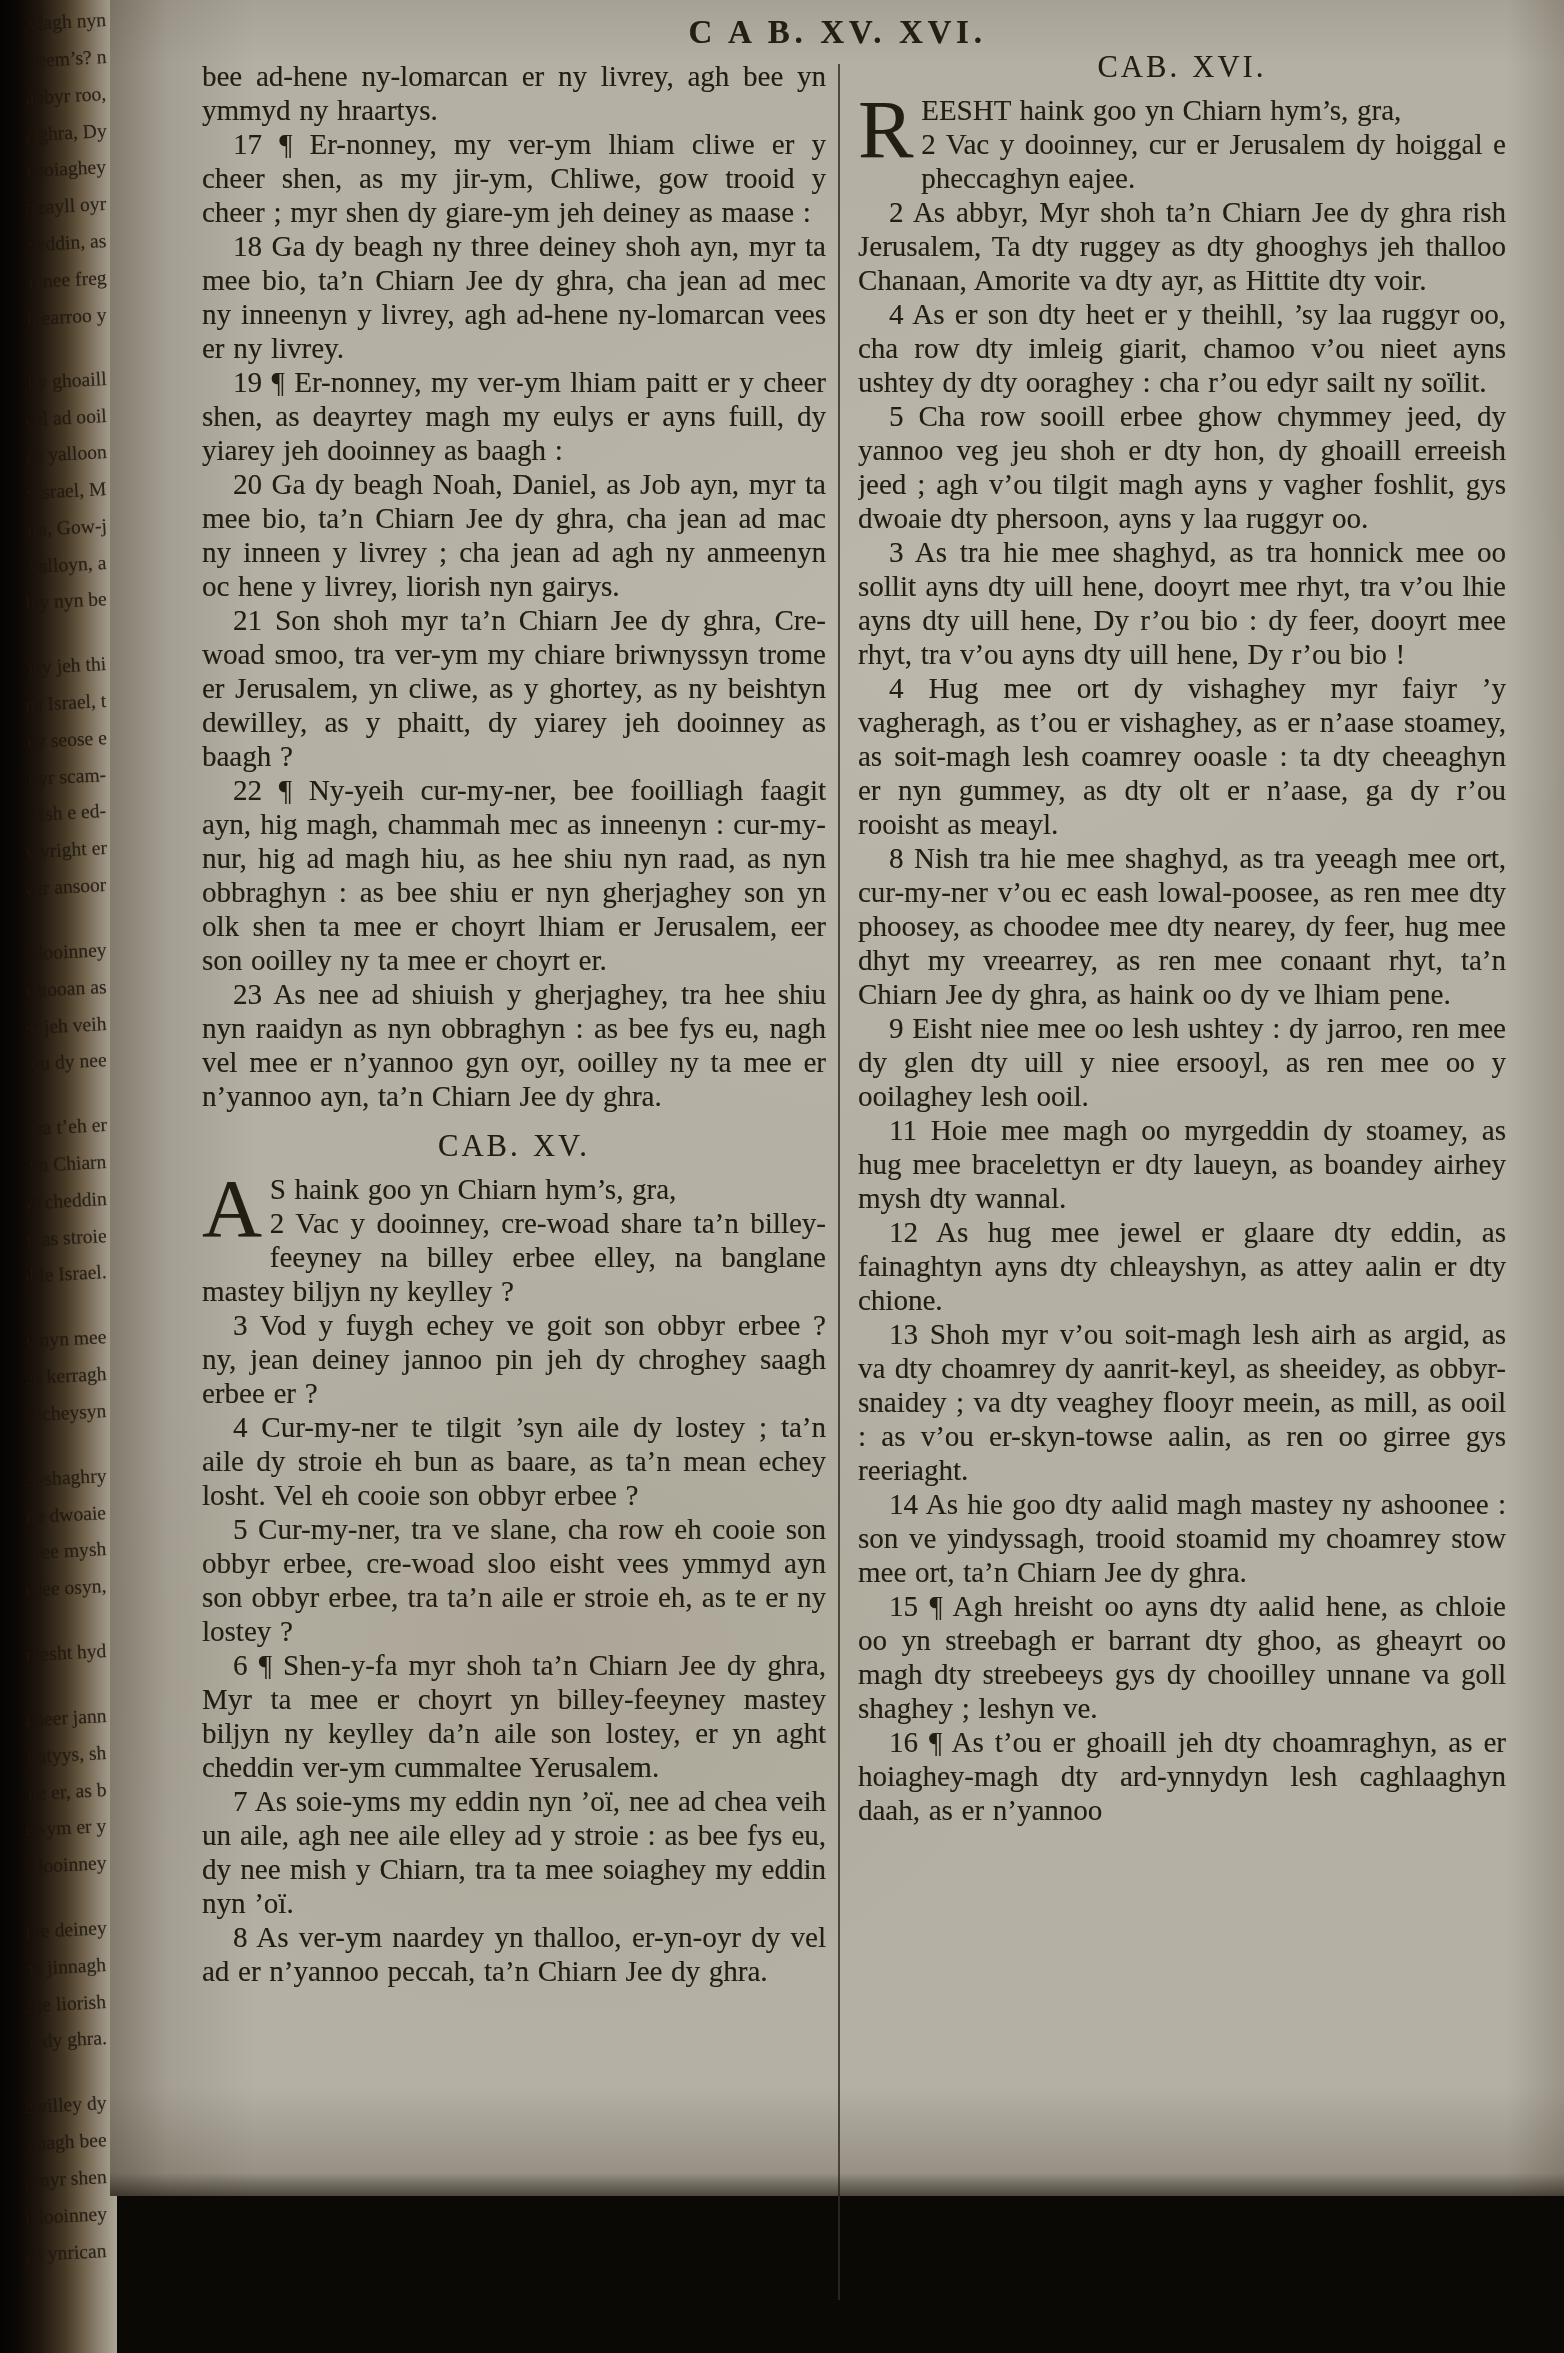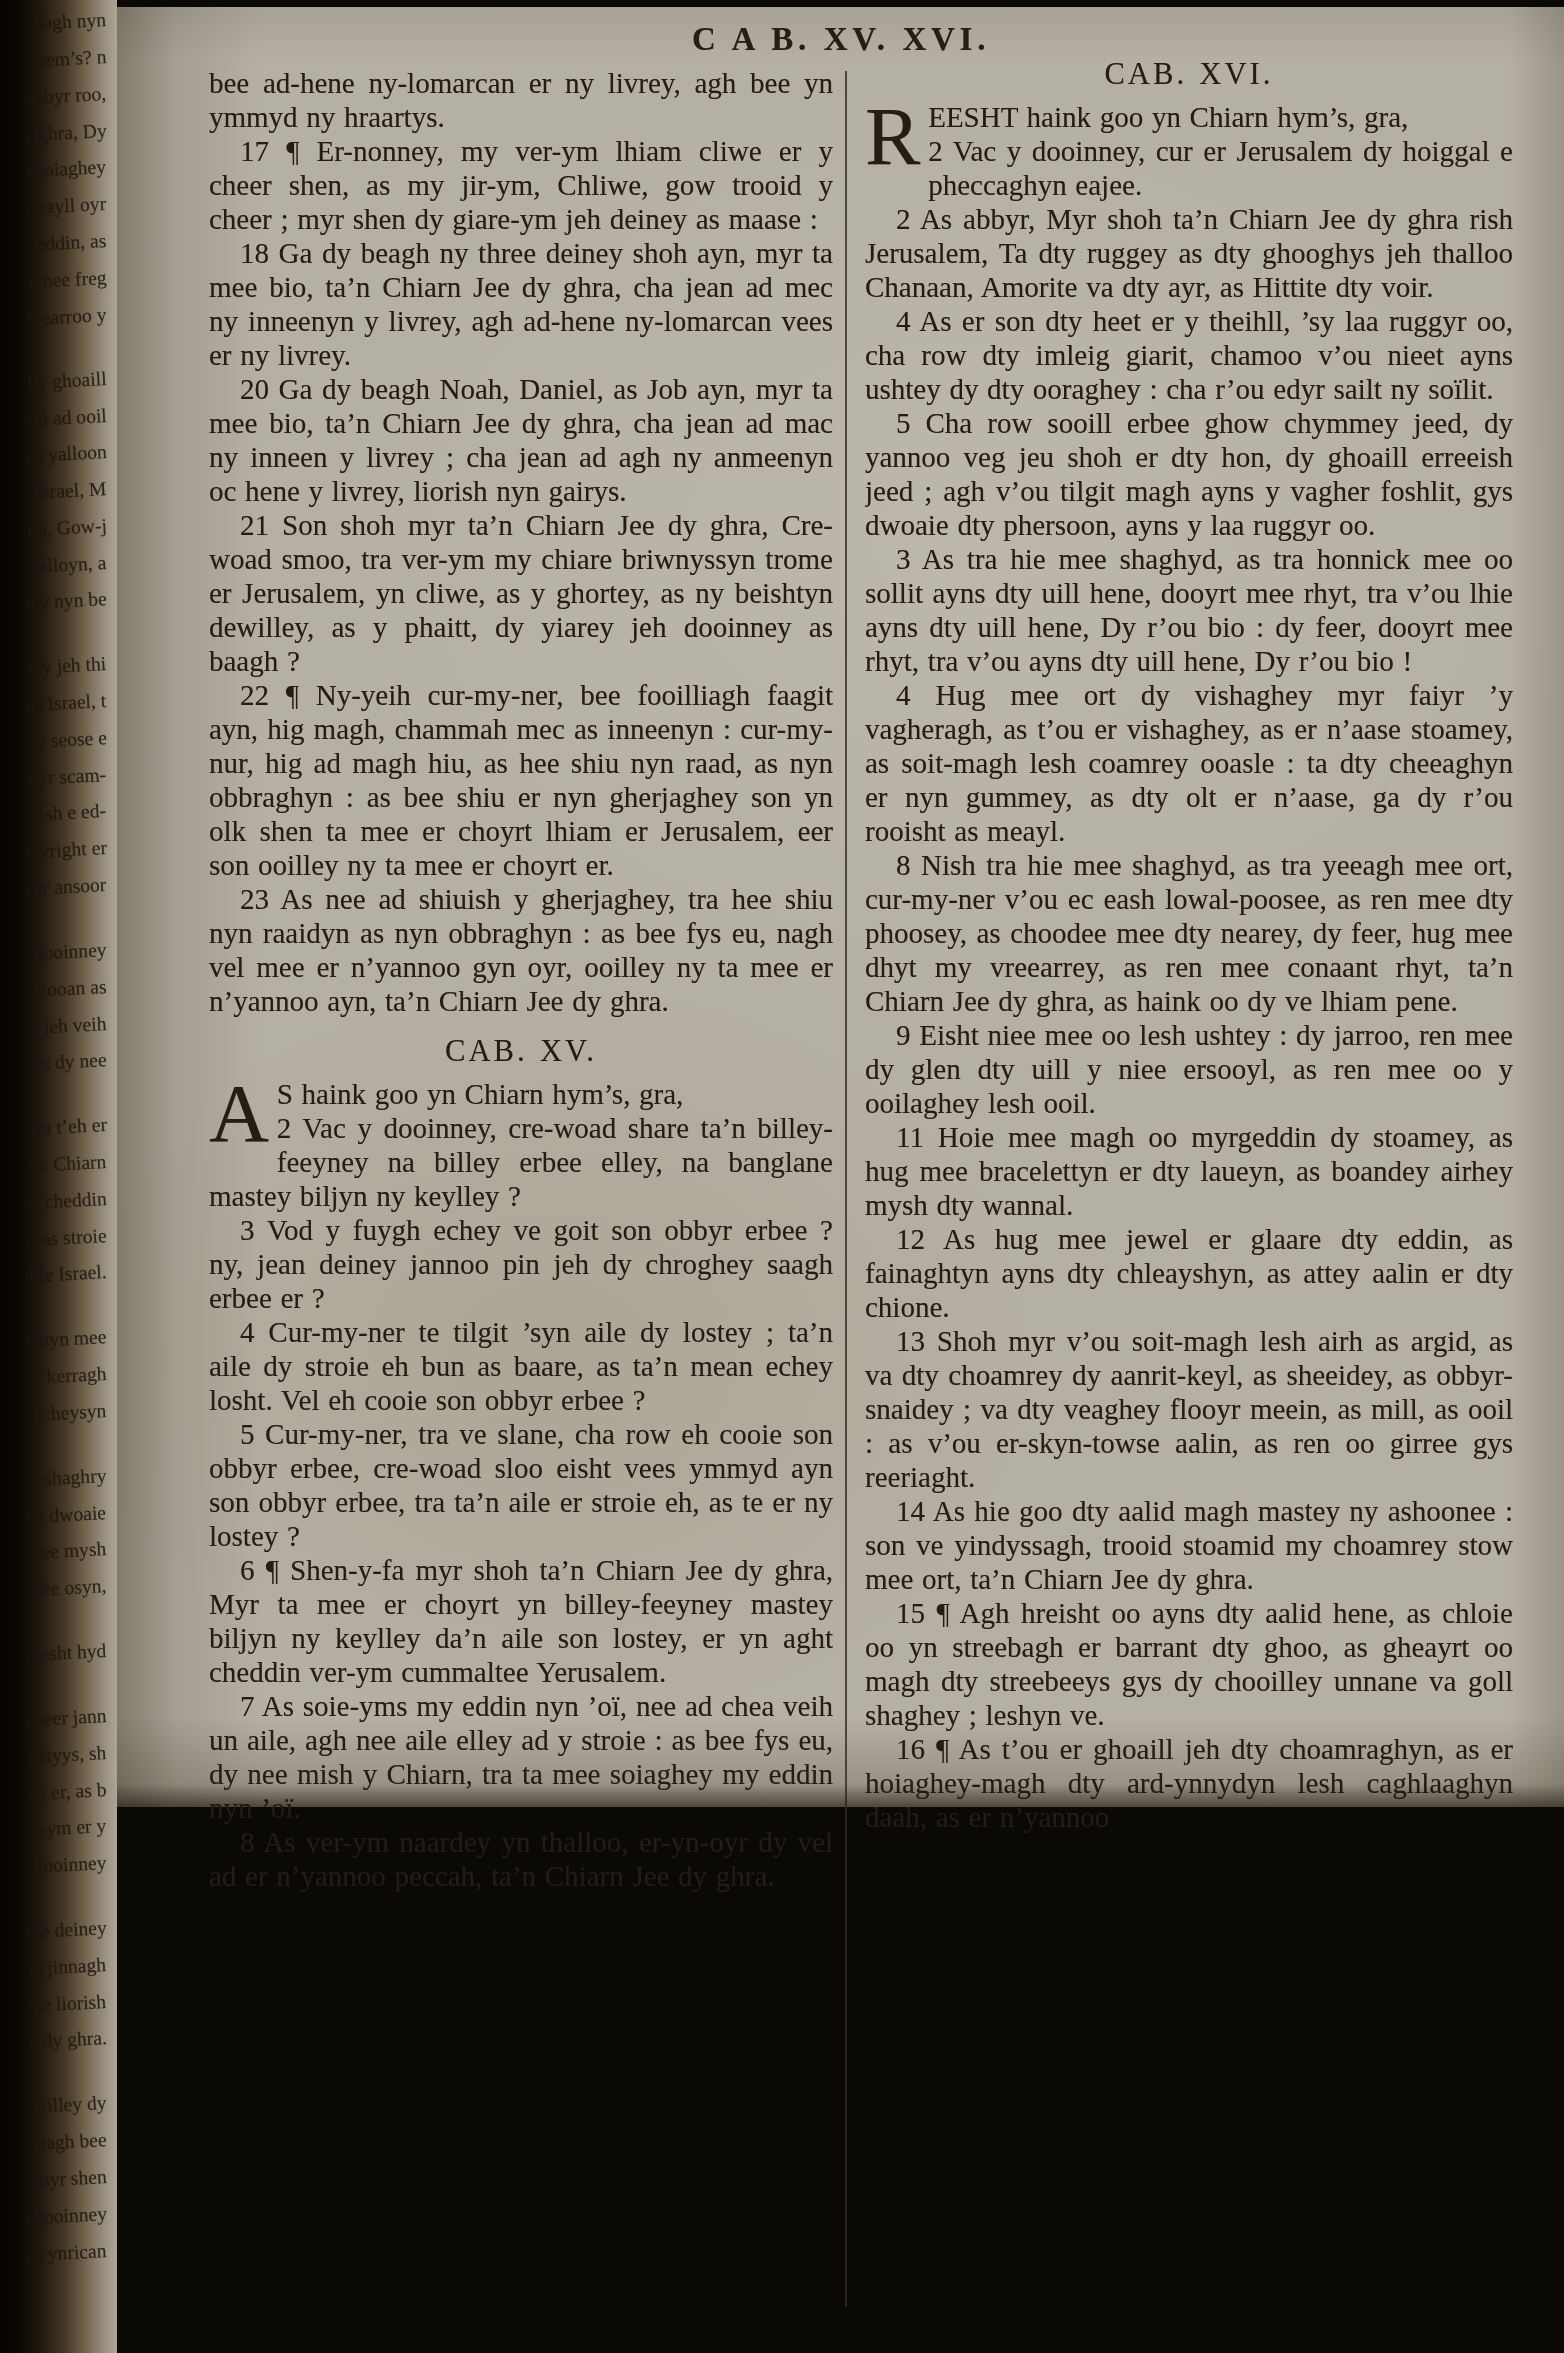--- a/index.html
+++ b/index.html
@@ -25,31 +25,30 @@
   }
   .frag {
     position:absolute; right:1.6px; white-space:nowrap;
     font-size:19.6px; color:#1f1810; opacity:.88;
     transform:rotate(-3deg); transform-origin:right center;
     text-shadow:0 0 0.8px rgba(20,14,8,.5);
   }
 
   
   .page {
-    position:absolute; left:117px; top:0; right:0; height:1800px;
+    position:absolute; left:110px; top:0; right:0; height:2196px;
     color:#231d14;
     background:
       radial-gradient(ellipse 939px 704px at 58% 30%, rgba(255,252,240,.10), transparent 70%),
       radial-gradient(ellipse 704px 548px at 30% 75%, rgba(90,75,50,.10), transparent 70%),
       linear-gradient(90deg, rgba(45,35,22,.38) 0%, rgba(45,35,22,.12) 4%, transparent 10%),
       linear-gradient(270deg, rgba(45,35,22,.20) 0%, transparent 4%),
       linear-gradient(0deg, rgba(45,35,22,.28) 0%, transparent 5%),
       linear-gradient(180deg, rgba(45,35,22,.10) 0%, transparent 3%),
       #b4b0a3;
-    margin-top: 7px;
   }
   .page::after {
     content:""; position:absolute; left:0; right:0; bottom:0; height:23.5px;
     background:linear-gradient(180deg, transparent, rgba(25,18,10,.55));
     pointer-events:none;
   }
 
   .running-header {
     position:absolute; top:14px; left:0; width:100%;
     text-align:center; font-size:33px; font-weight:bold;
@@ -152,20 +151,21 @@
 
   <div class="page">
     <div class="running-header">C A B.  XV. XVI.</div>
 
     <div class="col-divider"></div>
 
     <div class="col col-left" id="col-left">
         <p class="verse continuation">bee ad-hene ny-lomarcan er ny livrey, agh bee yn ymmyd ny hraartys.</p>
         <p class="verse">17 ¶ Er-nonney, my ver-ym lhiam cliwe er y cheer shen, as my jir-ym, Chliwe, gow trooid y cheer ; myr shen dy giare-ym jeh deiney as maase :</p>
         <p class="verse">18 Ga dy beagh ny three deiney shoh ayn, myr ta mee bio, ta’n Chiarn Jee dy ghra, cha jean ad mec ny inneenyn y livrey, agh ad-hene ny-lomarcan vees er ny livrey.</p>
+        <p class="verse">19 ¶ Er-nonney, my ver-ym lhiam paitt er y cheer shen, as deayrtey magh my eulys er ayns fuill, dy yiarey jeh dooinney as baagh :</p>
         <p class="verse">20 Ga dy beagh Noah, Daniel, as Job ayn, myr ta mee bio, ta’n Chiarn Jee dy ghra, cha jean ad mac ny inneen y livrey ; cha jean ad agh ny anmeenyn oc hene y livrey, liorish nyn gairys.</p>
         <p class="verse">21 Son shoh myr ta’n Chiarn Jee dy ghra, Cre-woad smoo, tra ver-ym my chiare briwnyssyn trome er Jerusalem, yn cliwe, as y ghortey, as ny beishtyn dewilley, as y phaitt, dy yiarey jeh dooinney as baagh ?</p>
         <p class="verse">22 ¶ Ny-yeih cur-my-ner, bee fooilliagh faagit ayn, hig magh, chammah mec as inneenyn : cur-my-nur, hig ad magh hiu, as hee shiu nyn raad, as nyn obbraghyn : as bee shiu er nyn gherjaghey son yn olk shen ta mee er choyrt lhiam er Jerusalem, eer son ooilley ny ta mee er choyrt er.</p>
         <p class="verse">23 As nee ad shiuish y gherjaghey, tra hee shiu nyn raaidyn as nyn obbraghyn : as bee fys eu, nagh vel mee er n’yannoo gyn oyr, ooilley ny ta mee er n’yannoo ayn, ta’n Chiarn Jee dy ghra.</p>
         <div class="chapter-heading">CAB. XV.</div>
         <p class="verse dropcap-para"><span class="dropcap">A</span>S haink goo yn Chiarn hym’s, gra,<br>2 Vac y dooinney, cre-woad share ta’n billey-feeyney na billey erbee elley, na banglane mastey biljyn ny keylley ?</p>
         <p class="verse">3 Vod y fuygh echey ve goit son obbyr erbee ? ny, jean deiney jannoo pin jeh dy chroghey saagh erbee er ?</p>
         <p class="verse">4 Cur-my-ner te tilgit ’syn aile dy lostey ; ta’n aile dy stroie eh bun as baare, as ta’n mean echey losht.  Vel eh cooie son obbyr erbee ?</p>
         <p class="verse">5 Cur-my-ner, tra ve slane, cha row eh cooie son obbyr erbee, cre-woad sloo eisht vees ymmyd ayn son obbyr erbee, tra ta’n aile er stroie eh, as te er ny lostey ?</p>
         <p class="verse">6 ¶ Shen-y-fa myr shoh ta’n Chiarn Jee dy ghra, Myr ta mee er choyrt yn billey-feeyney mastey biljyn ny keylley da’n aile son lostey, er yn aght cheddin ver-ym cummaltee Yerusalem.</p>

